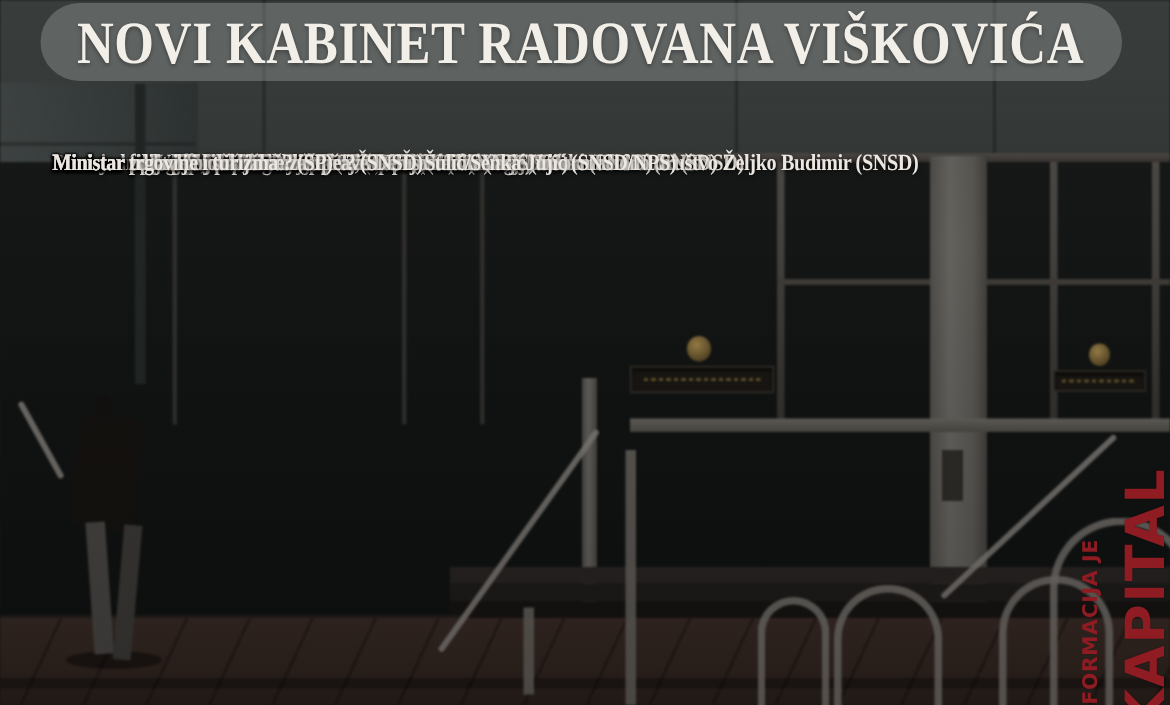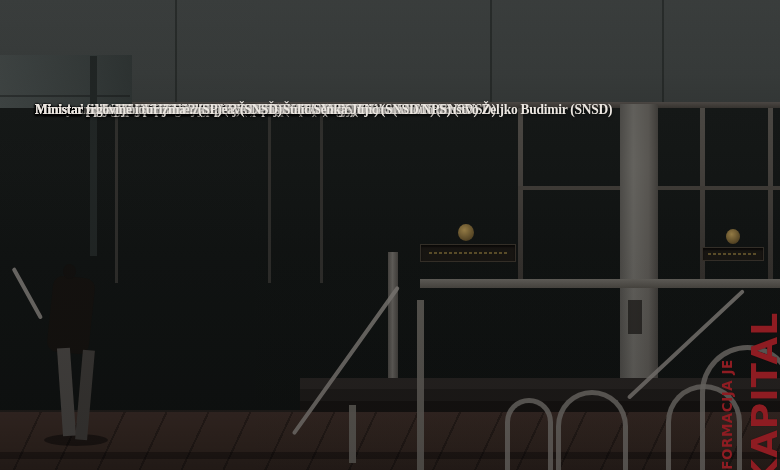--- a/index.html
+++ b/index.html
@@ -146,20 +146,23 @@
 
     <div class="person-shadow"></div>
     <div class="person-body"></div>
     <div class="person-head"></div>
     <div class="person-leg1"></div>
     <div class="person-leg2"></div>
   </div>
 
   <div class="vignette"></div>
 
+  <div class="banner">
+    <div class="title">NOVI KABINET RADOVANA VIŠKOVIĆA</div>
+  </div>
 
   <div class="list">
     <p>Predsjednik Vlade Radovan Višković (SNSD)</p>
     <p>Ministar finansija Zora Vidović (SNSD)</p>
     <p>Ministar energetike i rudarstva Petar Đokić (SP)</p>
     <p>Ministar za prostorno uređenje, građevinarstvo i ekologiju Srebrenka Golić (SNSD)</p>
     <p>Ministar za evropske integracije i međunarodnu saradnju Zlatan Klokić (SNSD)</p>
     <p>Ministar porodice, omladine i sporta Alen Šeranić (SNSD)</p>
     <p>Ministar prosvjete i kulture Anton Kasipović (SNSD)</p>
     <p>Ministar pravde Miloš Bukejlović (SNSD)</p>

